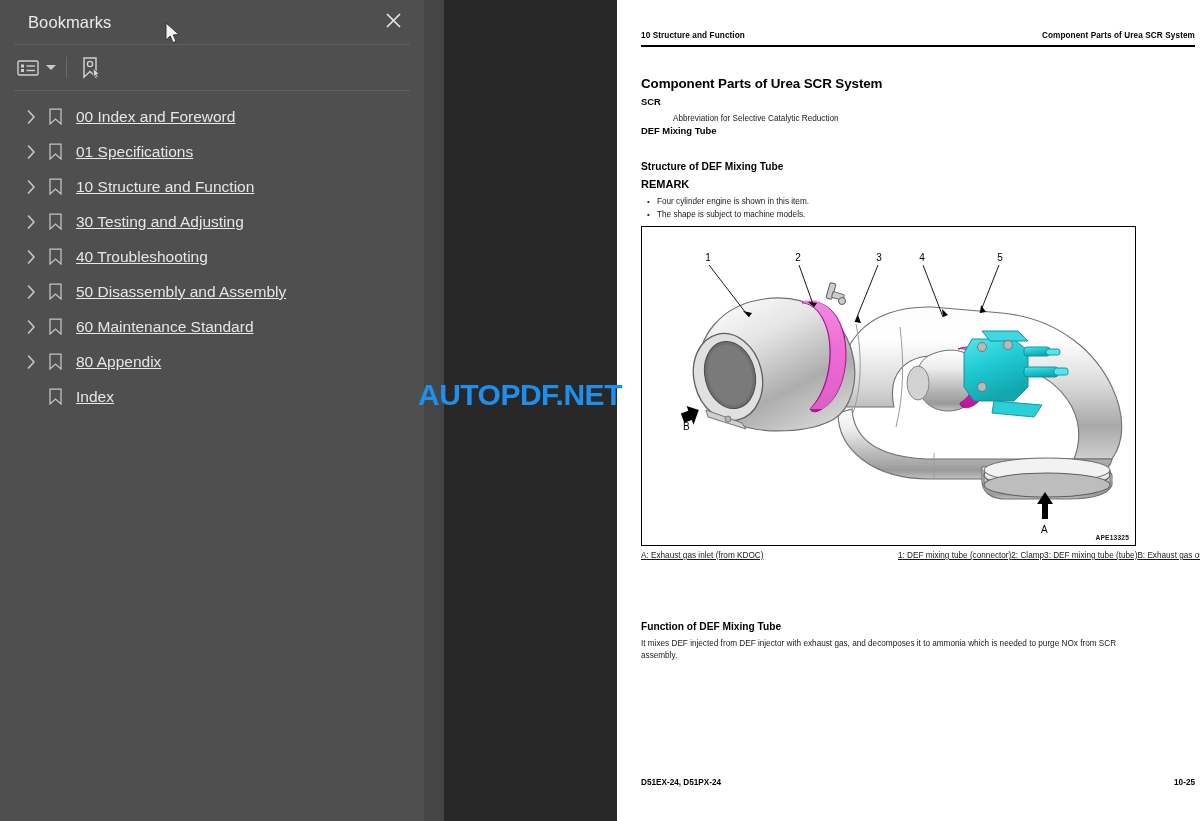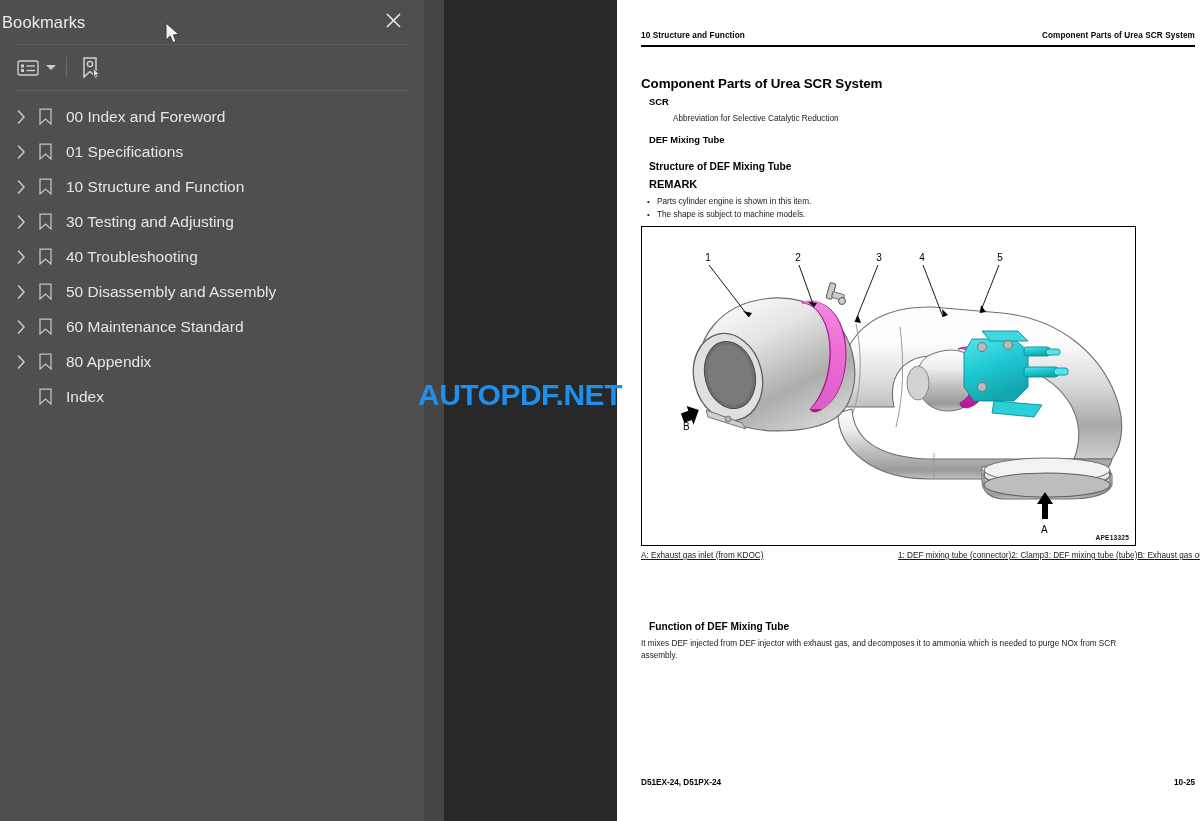--- a/index.html
+++ b/index.html
@@ -22,21 +22,21 @@
     color: #e8e8e8;
   }
   #sidebar-header {
     position: relative;
     height: 44px;
     display: flex; align-items: center;
   }
   #sidebar-title {
     font-size: 16.5px;
     color: #eaeaea;
-    padding-left: 2px;
+    padding-left: 28px;
     letter-spacing: 0.1px;
     font-weight: 400;
   }
   #close-btn {
     position: absolute; right: 18px; top: 7px;
     width: 26px; height: 26px;
     display: flex; align-items: center; justify-content: center;
     cursor: pointer;
   }
   #close-btn svg { display:block; }
@@ -67,23 +67,24 @@
     border-right: 5px solid transparent;
     border-top: 5px solid #c9c9c9;
     margin-left: 7px;
   }
 
   
   #bm-list { padding-top: 8px; }
   .bm-row {
     display: flex; align-items: center;
     height: 35px;
-    padding-left: 10px;
+    padding-left: 20px;
     cursor: pointer;
     user-select: none;
+    text-decoration: underline;
   }
   .chev {
     width: 22px; display:flex; align-items:center; justify-content:center;
     flex: none;
   }
   .chev.empty { visibility: hidden; }
   .bm-ico {
     width: 26px; flex: none;
     display:flex; align-items:center; justify-content:center;
   }
@@ -132,30 +133,30 @@
     position: absolute; left: 24px; right: 5px; top: 45px;
     height: 2px; background: #000;
   }
 
   .h1 {
     position: absolute; left: 24px; top: 76px;
     font-size: 13.4px; font-weight: bold; color: #000;
     letter-spacing: -0.1px;
   }
   .h2 {
-    font-size: 9.4px; font-weight: bold; color: #000; margin-left: 8px;
+    font-size: 9.4px; font-weight: bold; color: #000;
   }
   .body-txt {
     font-size: 8.2px; color: #1a1a1a; line-height: 1.35; margin-left: 32px;
   }
 
   #scr-abbr-head { position: absolute; left: 24px; top: 96px; }
   #scr-abbr-text { position: absolute; left: 24px; top: 113px; }
 
-  #def-head     { position: absolute; left: 24px; top: 134px; text-align: right; }
+  #def-head     { position: absolute; left: 24px; top: 125px; text-align: right; }
   #struct-head  { position: absolute; left: 24px; top: 161px; font-size:10.2px;text-align:right; }
   #remark-head  { position: absolute; left: 24px; top: 178px; font-size: 11px; }
 
   #remark-list {
     position: absolute; left: 30px; top: 196px;
     width: 420px;
   }
   .remark-item {
     display: flex; align-items: flex-start;
     font-size: 8.2px; color: #1a1a1a; line-height: 1.55;
@@ -404,21 +405,21 @@
         <div class="h2" id="scr-abbr-head">SCR</div>
         <div class="body-txt" id="scr-abbr-text">Abbreviation for Selective Catalytic Reduction</div>
 
         <div class="h2" id="def-head">DEF Mixing Tube</div>
         <div class="h2" id="struct-head">Structure of DEF Mixing Tube</div>
         <div class="h2" id="remark-head">REMARK</div>
 
         <div id="remark-list">
             <div class="remark-item">
               <span class="remark-bullet">•</span>
-              <span>Parts cylinder engine is shown in this item.</span>
+              <span>Four cylinder engine is shown in this item.</span>
             </div>
             <div class="remark-item">
               <span class="remark-bullet">•</span>
               <span>The shape is subject to machine models.</span>
             </div>
           </div>
 
         <div id="fig-box">
           <svg width="493" height="318" viewBox="0 0 493 318" aria-hidden="true">
             <defs>

